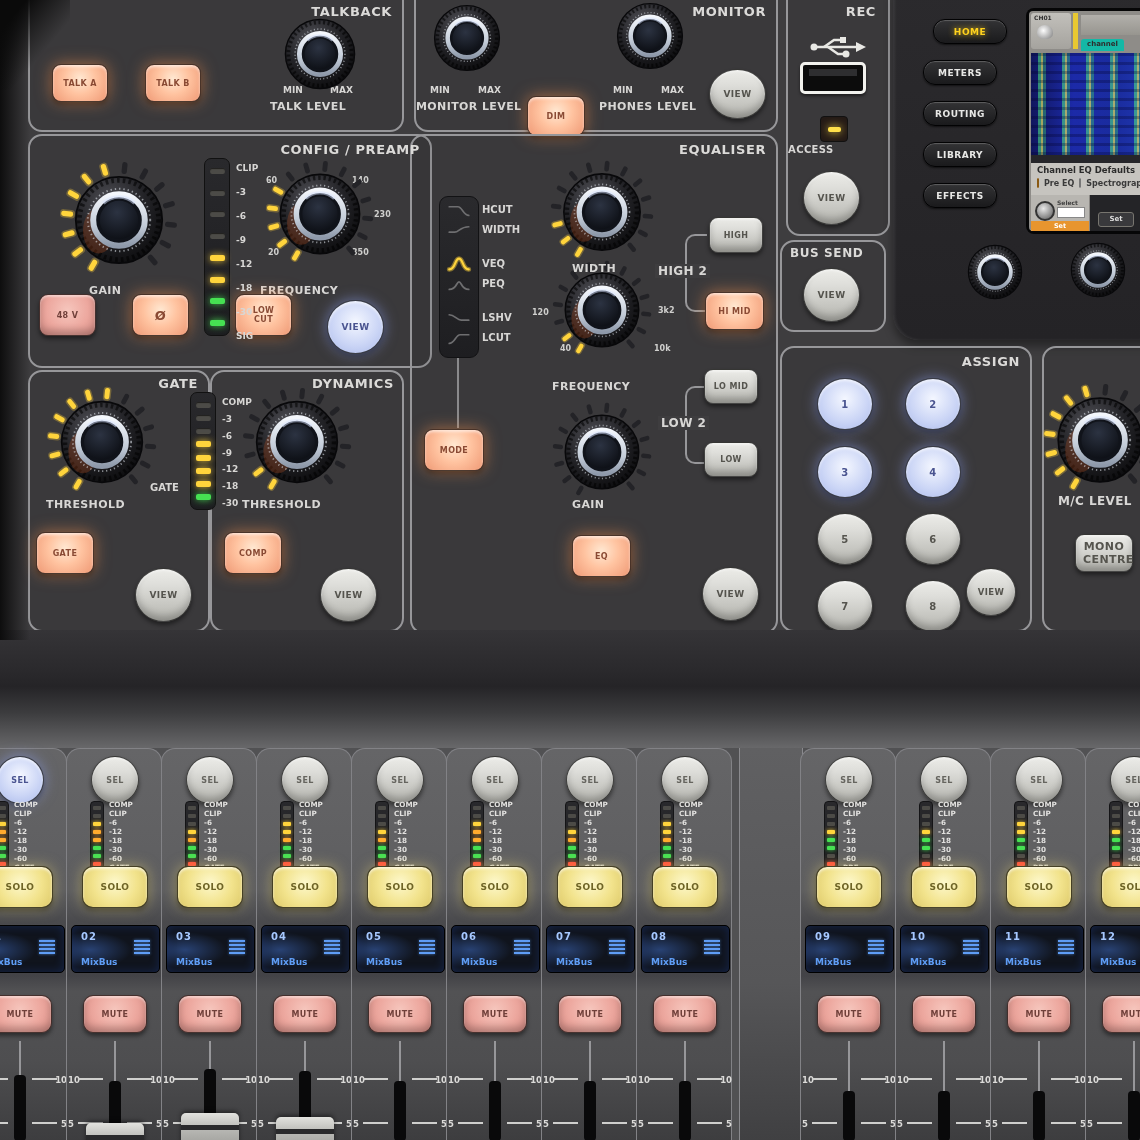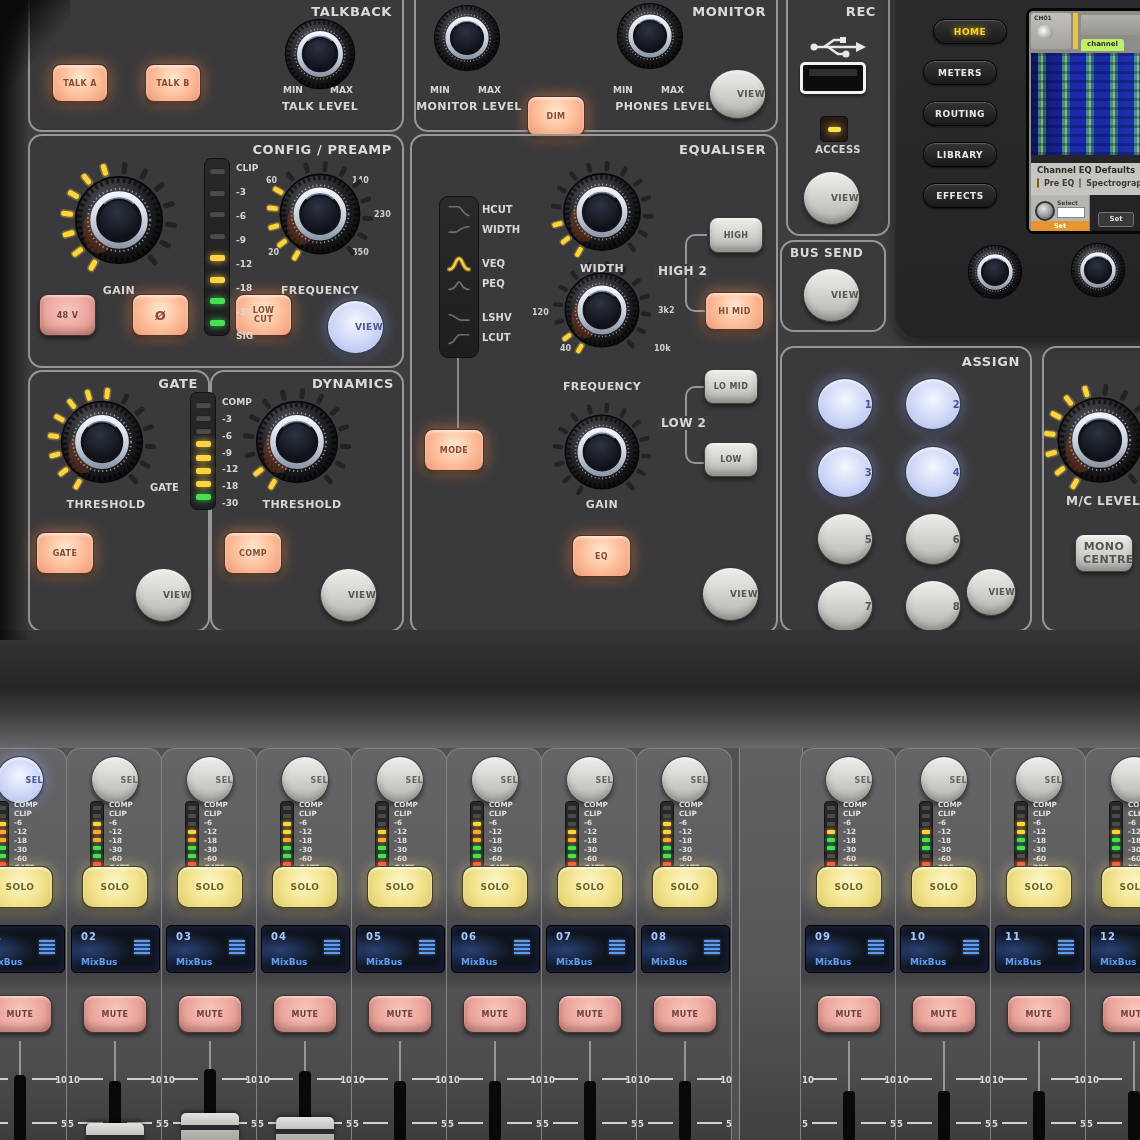--- a/index.html
+++ b/index.html
@@ -1,31 +1,31 @@
 <!DOCTYPE html>
 <html><head>
 <meta charset="utf-8">
 <style>
   html,body{margin:0;padding:0;background:#1c1c1e;}
   #root{position:relative;width:1140px;height:1140px;overflow:hidden;
         background:#3e3d3f;font-family:"DejaVu Sans","Liberation Sans",sans-serif;
         -webkit-font-smoothing:antialiased;}
   .box{position:absolute;border:2px solid #97979a;border-radius:14px;background:rgba(0,0,0,.05);}
   .sec-title{position:absolute;font-size:13px;font-weight:bold;letter-spacing:.6px;color:#dbdad8;z-index:1;}
-  .lbl{position:absolute;font-size:11px;font-weight:bold;letter-spacing:.4px;color:#d8d7d5;text-align:center;line-height:1.2;}
+  .lbl{position:absolute;font-size:11px;font-weight:bold;letter-spacing:.4px;color:#d8d7d5;line-height:1.2;}
   .minmax{position:absolute;font-size:9px;font-weight:bold;color:#d8d7d5;}
   .scale-num{position:absolute;font-size:8px;font-weight:bold;color:#cfcfcd;}
   .knob{position:absolute;z-index:2;}
   
   .btn{position:absolute;display:flex;align-items:center;justify-content:center;text-align:center;
        border-radius:9px;font-weight:bold;font-size:8px;letter-spacing:.4px;cursor:pointer;
        border:1px solid rgba(0,0,0,.7);
        box-shadow:0 3px 4px rgba(0,0,0,.45), inset 0 2px 2px rgba(255,255,255,.45), inset 0 -5px 7px rgba(0,0,0,.22);}
   .btn span{pointer-events:none;}
-  .round{border-radius:50%;justify-content:flex-end;}
+  .round{border-radius:50%;}
   .lit-orange{background:radial-gradient(circle at 50% 38%,#ffe8d2 0%,#ffc3a0 45%,#ef9975 100%);
        color:#8a4a34;box-shadow:0 0 16px rgba(255,150,80,.55),0 3px 4px rgba(0,0,0,.45),inset 0 2px 3px rgba(255,255,255,.6);}
   .salmon{background:radial-gradient(circle at 50% 38%,#f6c6bd 0%,#eda89f 55%,#d98e86 100%);color:#70403a;}
   .gray{background:linear-gradient(180deg,#ececе8 0%,#e0e0dc 30%,#b6b6b0 100%);
        background:linear-gradient(180deg,#ececE8 0%,#dededa 30%,#b4b4ae 100%);color:#55544e;}
   .lit-blue{background:radial-gradient(circle at 50% 40%,#f4f7ff 0%,#ccd6f6 55%,#a9b8ea 100%);
        color:#4a5490;box-shadow:0 0 14px rgba(150,170,255,.55),0 3px 4px rgba(0,0,0,.45),inset 0 2px 3px rgba(255,255,255,.7);}
   .lit-yellow{background:radial-gradient(circle at 50% 40%,#fdf8cc 0%,#f2e38c 55%,#ddc969 100%);
        color:#6e6426;box-shadow:0 0 14px rgba(240,220,120,.5),0 3px 4px rgba(0,0,0,.45),inset 0 2px 3px rgba(255,255,255,.7);}
   .dark-btn{position:absolute;width:72px;height:23px;border-radius:12px;display:flex;align-items:center;justify-content:center;
@@ -54,21 +54,21 @@
        box-shadow:inset 2px 0 3px rgba(255,255,255,.07),0 6px 10px rgba(0,0,0,.4);}
   .bezel{position:absolute;left:133px;top:20px;width:130px;height:226px;background:#060607;
        border-radius:8px 0 0 8px;padding:3px;box-sizing:border-box;overflow:hidden;}
   .scr-inner{width:124px;height:220px;background:#8e8c88;border-radius:4px;overflow:hidden;position:relative;}
   .scr-tab1{position:absolute;left:2px;top:2px;width:40px;height:36px;background:linear-gradient(180deg,#c2c0bb,#a5a39e);
        border-radius:3px;font-size:6px;font-weight:bold;color:#333;padding:1px 3px;box-sizing:border-box;}
   .scr-mic{position:absolute;left:6px;top:12px;width:16px;height:14px;background:radial-gradient(circle at 40% 40%,#fdfdfd,#7c7c7c);border-radius:50% 50% 40% 40%;}
   .scr-ybar{position:absolute;left:44px;top:2px;width:5px;height:36px;background:#e8c832;}
   .scr-topbar{position:absolute;left:52px;top:4px;right:0;height:20px;background:linear-gradient(180deg,#b2b0ab,#97958f);}
   .scr-tabs2{position:absolute;left:52px;top:28px;right:0;height:12px;display:flex;gap:4px;}
-  .scr-tabpill{background:#bef264;border-radius:3px 3px 0 0;padding:1px 6px;font-size:7px;color:#2e2e2e;font-weight:bold;}
+  .scr-tabpill{background:#14b8a6;border-radius:3px 3px 0 0;padding:1px 6px;font-size:7px;color:#2e2e2e;font-weight:bold;}
   .scr-spec{position:absolute;left:2px;top:42px;right:0;height:102px;
       background:
        repeating-linear-gradient(0deg, rgba(0,0,40,.28) 0 3px, rgba(0,0,0,0) 3px 9px),
        repeating-linear-gradient(90deg, rgba(70,230,120,0) 0 7px, rgba(80,235,130,.55) 7px 10px, rgba(242,240,90,.65) 10px 12px, rgba(60,210,110,.4) 12px 15px, rgba(0,0,0,0) 15px 24px),
        linear-gradient(90deg,#10165e 0%,#1c2aa8 35%,#1a2c9e 70%,#2038b4 100%);}
   .scr-ticksbar{position:absolute;left:2px;top:144px;right:0;height:8px;background:#26262a;}
   .scr-foot{position:absolute;left:2px;top:152px;right:0;height:32px;background:#c6c4bf;padding:2px 6px;box-sizing:border-box;}
   .scr-foot-title{font-size:8.5px;font-weight:bold;color:#2b2b2b;}
   .scr-checks{display:flex;align-items:center;gap:5px;margin-top:3px;font-size:8px;font-weight:bold;color:#3a3a3a;white-space:nowrap;}
   .cbx{width:8px;height:8px;border-radius:2px;display:inline-block;}
@@ -361,21 +361,21 @@
   </defs>
           <circle r="36" fill="url(#b5)" stroke="#08080a" stroke-width="1.5"></circle>
   <circle r="33" fill="none" stroke="rgba(0,0,0,.55)" stroke-width="4" stroke-dasharray="2.2 2.6"></circle>
           <circle r="26" fill="none" stroke="rgba(235,240,248,.55)" stroke-width="1.6" stroke-dasharray="1.1 2.5"></circle>
   <circle r="21.5" fill="#10131a" stroke="url(#c5)" stroke-width="5"></circle>
   <circle r="16" fill="url(#d5)"></circle>
   <path d="M -13 -14 A 19 19 0 0 1 13 -14" stroke="rgba(215,228,255,.5)" stroke-width="3" fill="none"></path>
   </svg></div>
   </div>
 
-  <section class="box" style="left:28px;top:134px;width:372px;height:230px;">
+  <section class="box" style="left:28px;top:134px;width:372px;height:230px;padding-left:28px;">
     <div class="sec-title" style="right:10px;top:6px;">CONFIG / PREAMP</div>
     <div class="knob" style="left: 29px; top: 24px; width: 120px; height: 120px;"><svg viewBox="-50 -50 100 100" width="100%" height="100%">
   <defs>
     <radialGradient id="b6" cx="38%" cy="28%" r="75%">
       <stop offset="0%" stop-color="#4e4e54"></stop>
               <stop offset="55%" stop-color="#232327"></stop>
               <stop offset="100%" stop-color="#0e0e10"></stop>
     </radialGradient>
     <linearGradient id="c6" x1="0" y1="0" x2="0" y2="1">
       <stop offset="0%" stop-color="#f4f7fc"></stop>

